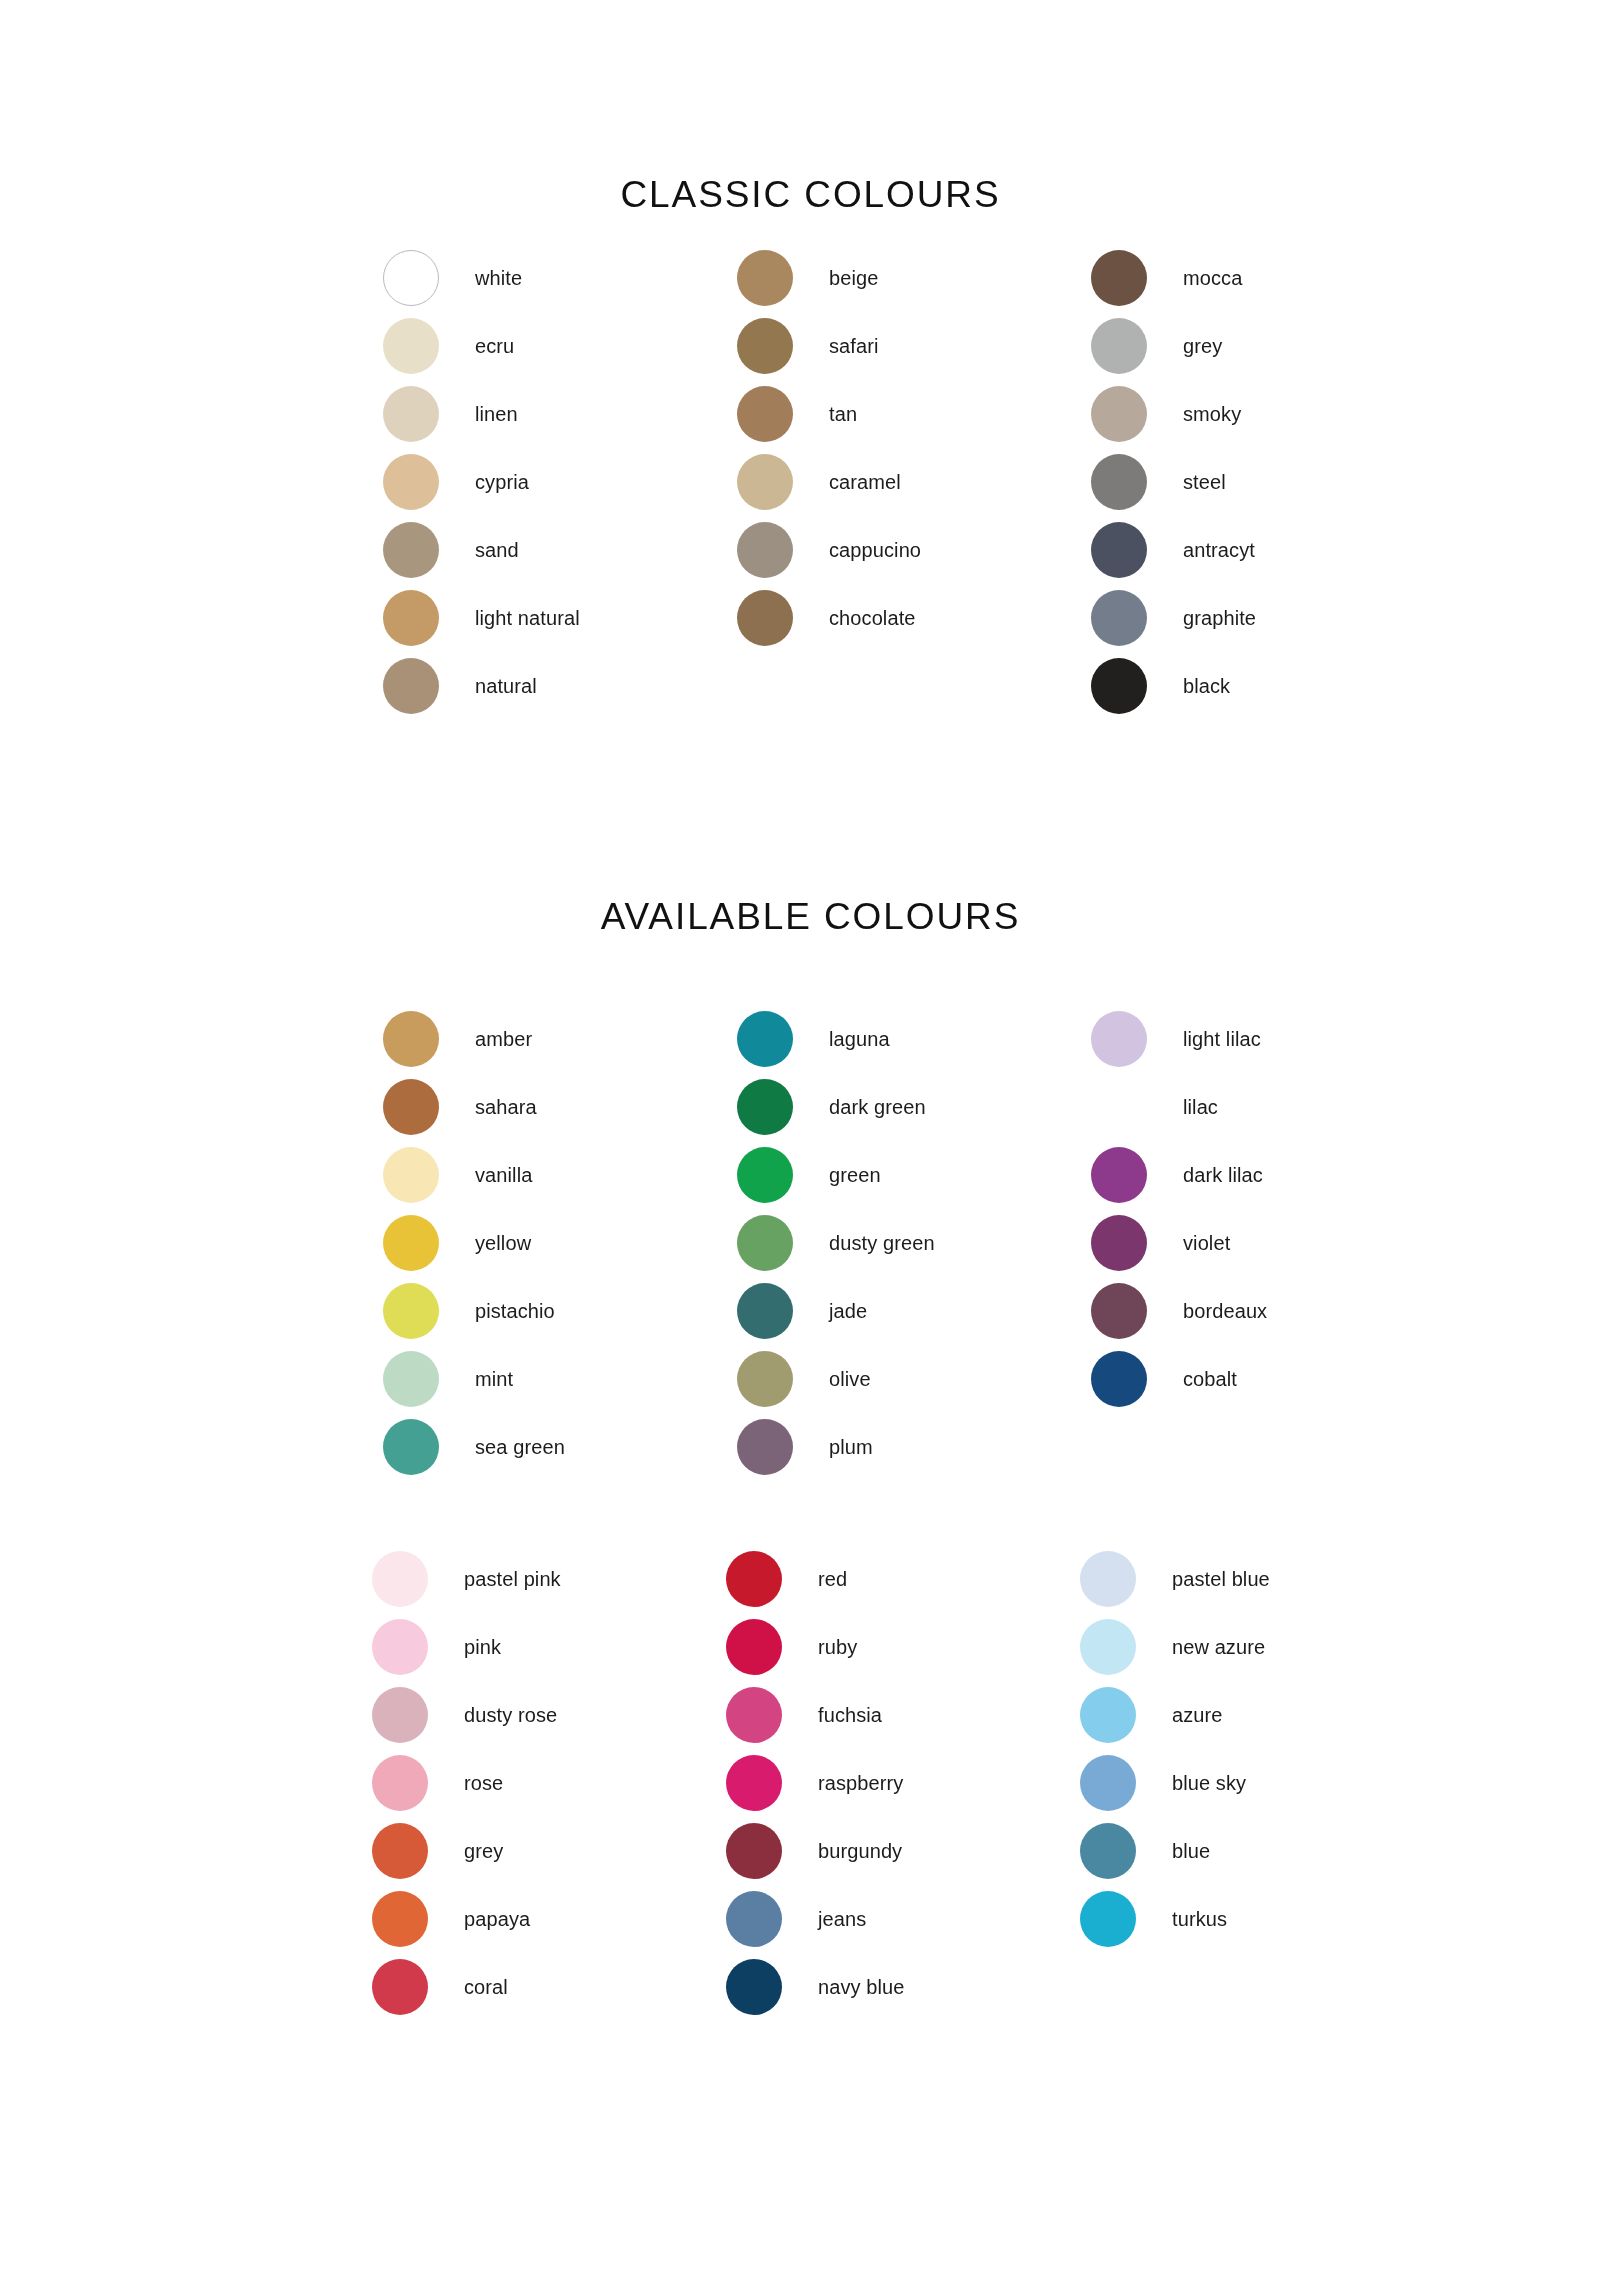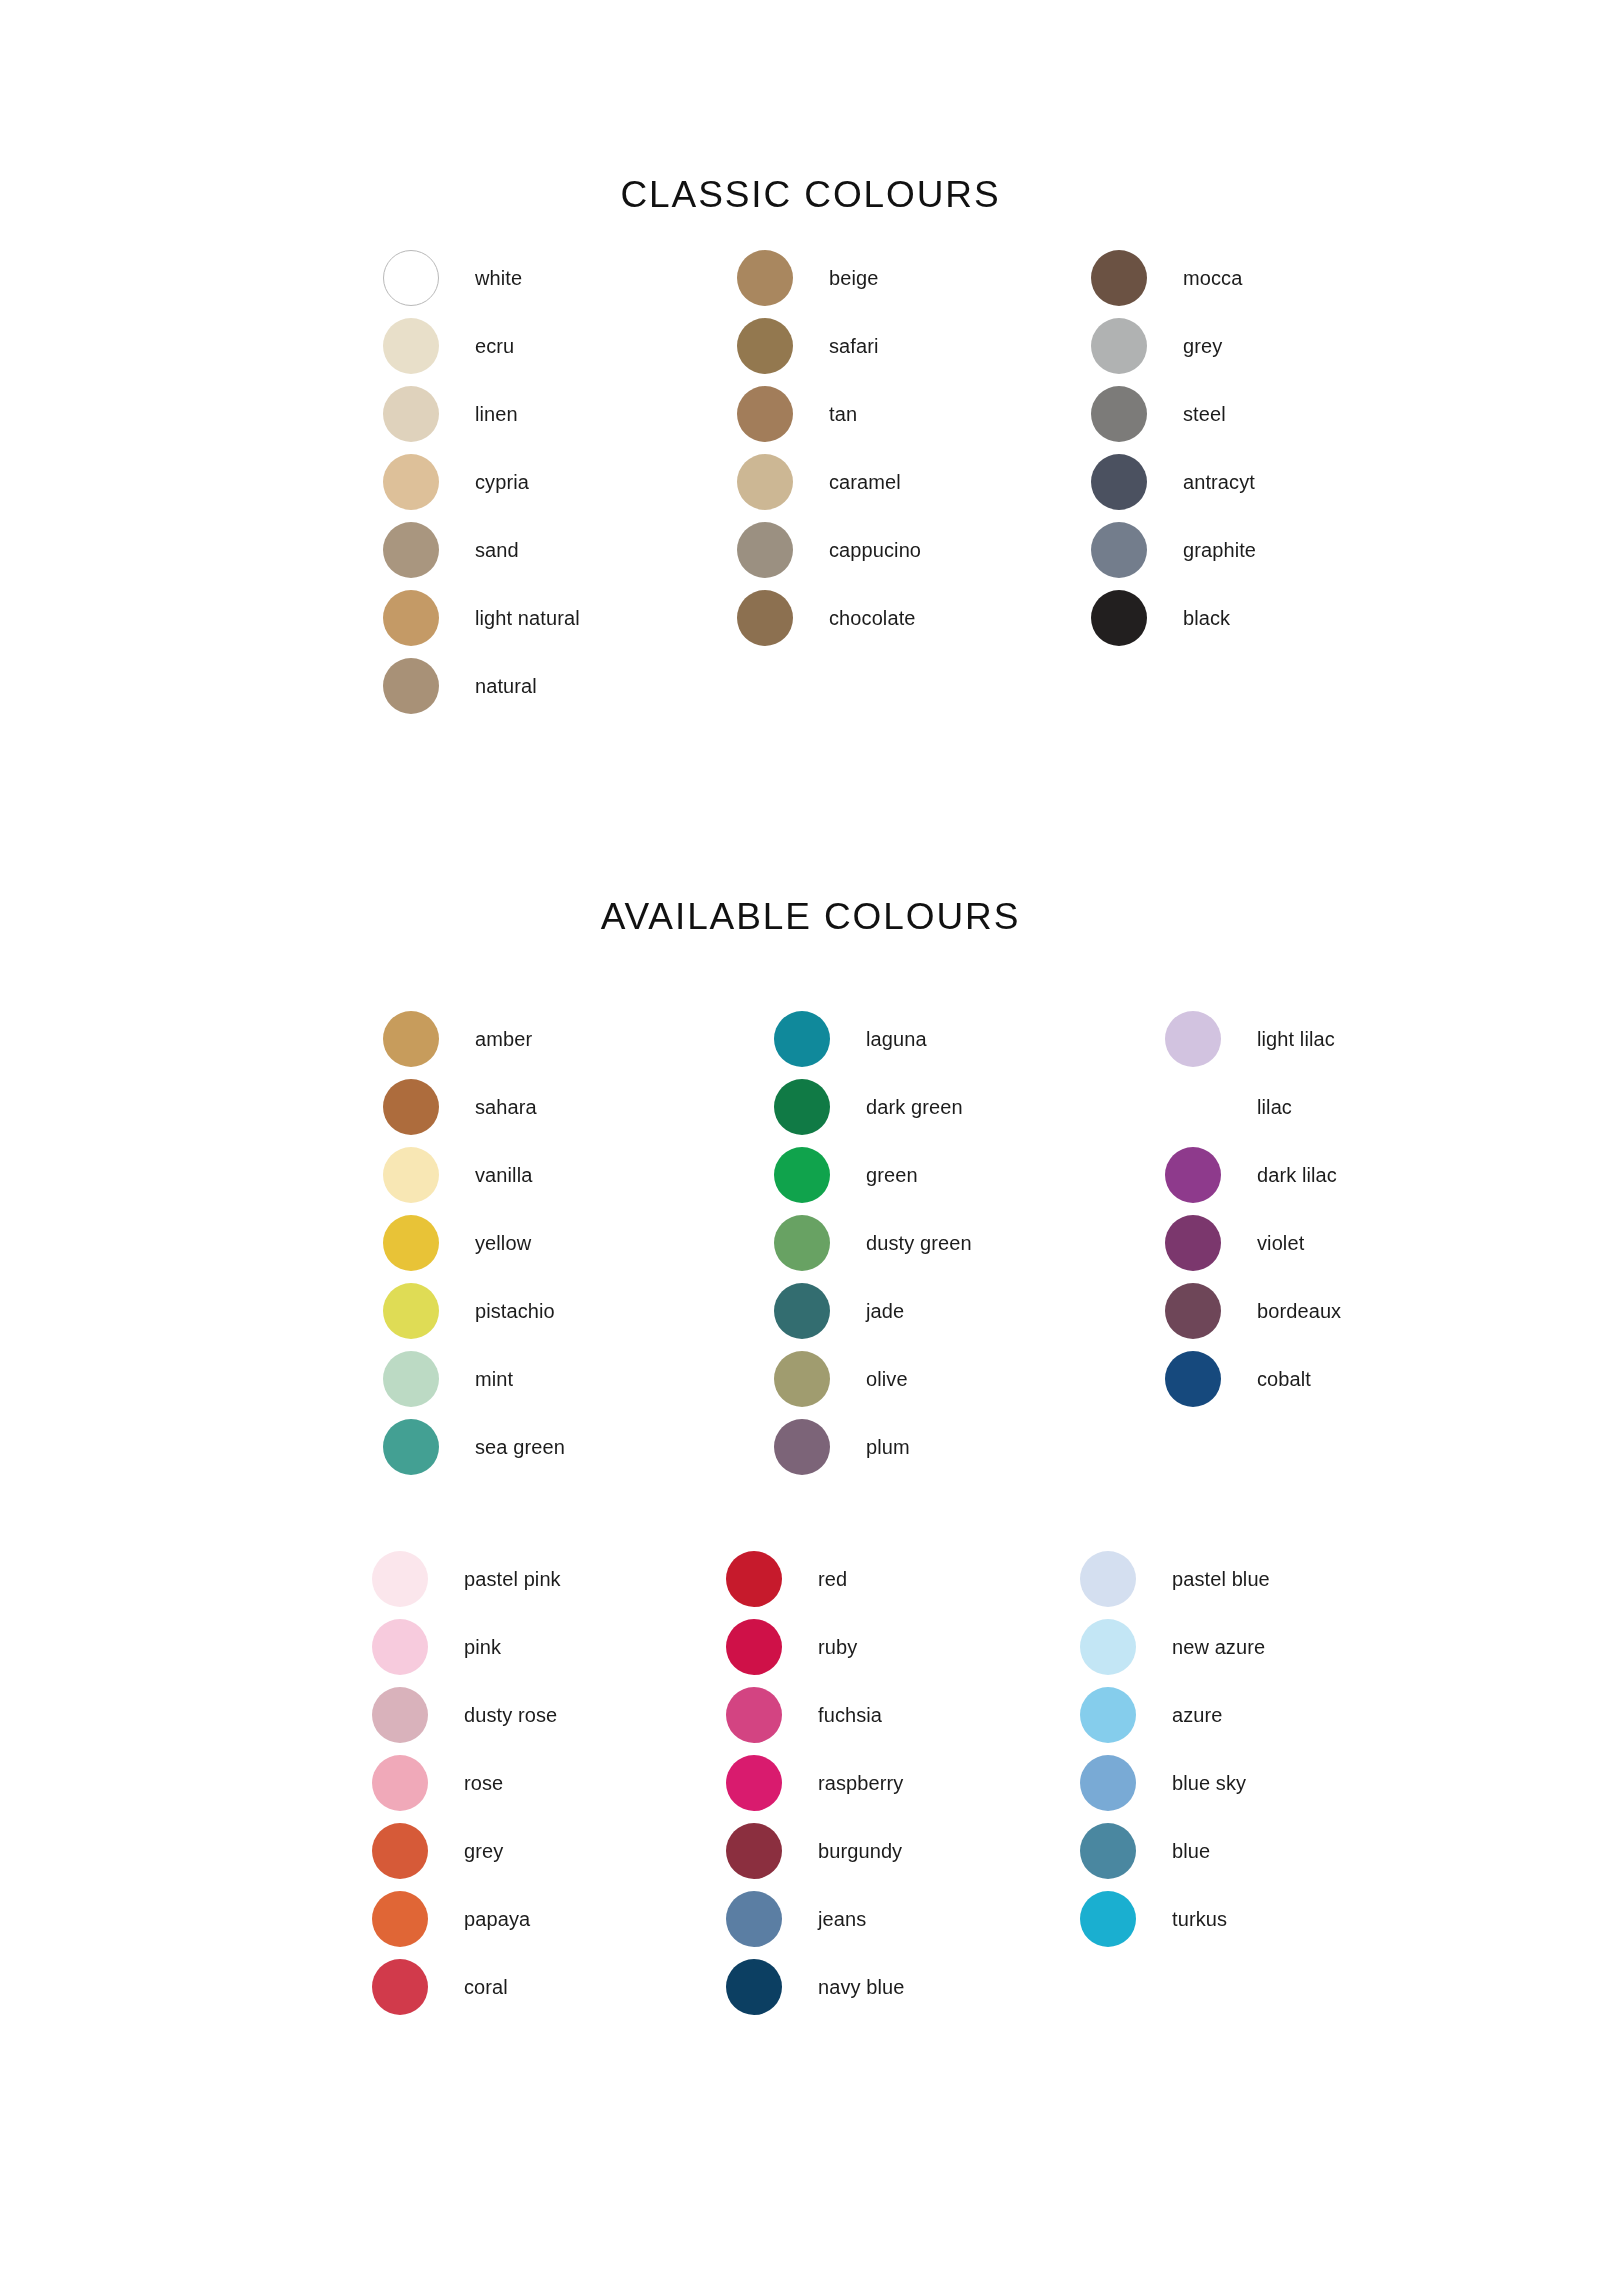--- a/index.html
+++ b/index.html
@@ -70,21 +70,21 @@
     font-size: 20px;
     font-weight: 400;
     letter-spacing: 0.1px;
     color: #1c1c1c;
     white-space: nowrap;
     line-height: 1;
   }
 
   #classic-grid { left: 383px; top: 244px; }
   #available-title { position: absolute; left: 0; right: 0; top: 896px; }
-  #available-grid-a { left: 383px; top: 1005px; gap: 37px; }
+  #available-grid-a { left: 383px; top: 1005px; }
   #available-grid-b { left: 372px; top: 1545px; }
 </style>
 </head>
 <body>
 
 <div class="page">
 
   <h1 class="section-title classic-title">CLASSIC COLOURS</h1>
 
   <div class="grid" id="classic-grid">
@@ -147,20 +147,24 @@
       <div class="col">
         <div class="swatch-row">
           <span class="dot" style="background: rgb(107, 82, 67);"></span>
           <span class="swatch-label">mocca</span>
         </div>
         <div class="swatch-row">
           <span class="dot" style="background: rgb(176, 178, 178);"></span>
           <span class="swatch-label">grey</span>
         </div>
         <div class="swatch-row">
+          <span class="dot" style="background: rgb(182, 169, 156);"></span>
+          <span class="swatch-label">smoky</span>
+        </div>
+        <div class="swatch-row">
           <span class="dot" style="background: rgb(124, 123, 121);"></span>
           <span class="swatch-label">steel</span>
         </div>
         <div class="swatch-row">
           <span class="dot" style="background: rgb(75, 81, 96);"></span>
           <span class="swatch-label">antracyt</span>
         </div>
         <div class="swatch-row">
           <span class="dot" style="background: rgb(115, 125, 140);"></span>
           <span class="swatch-label">graphite</span>

